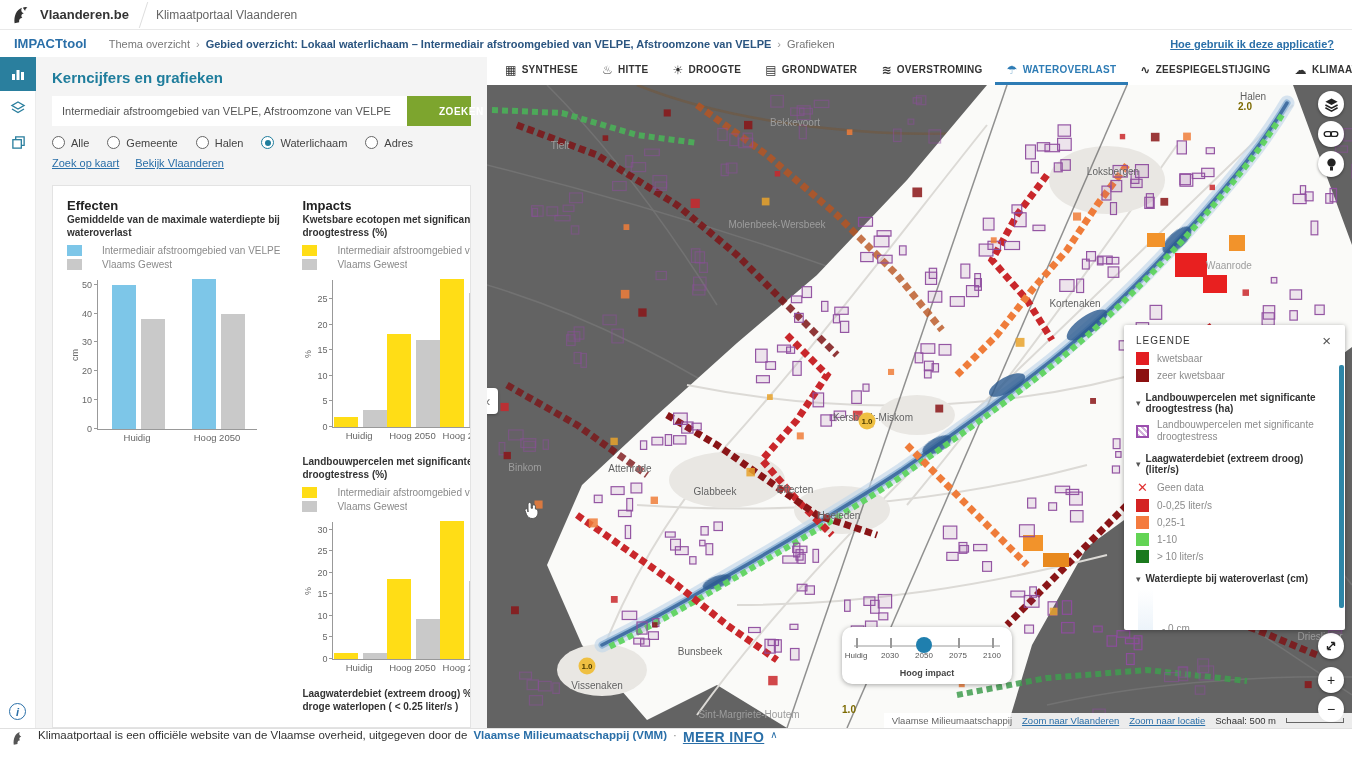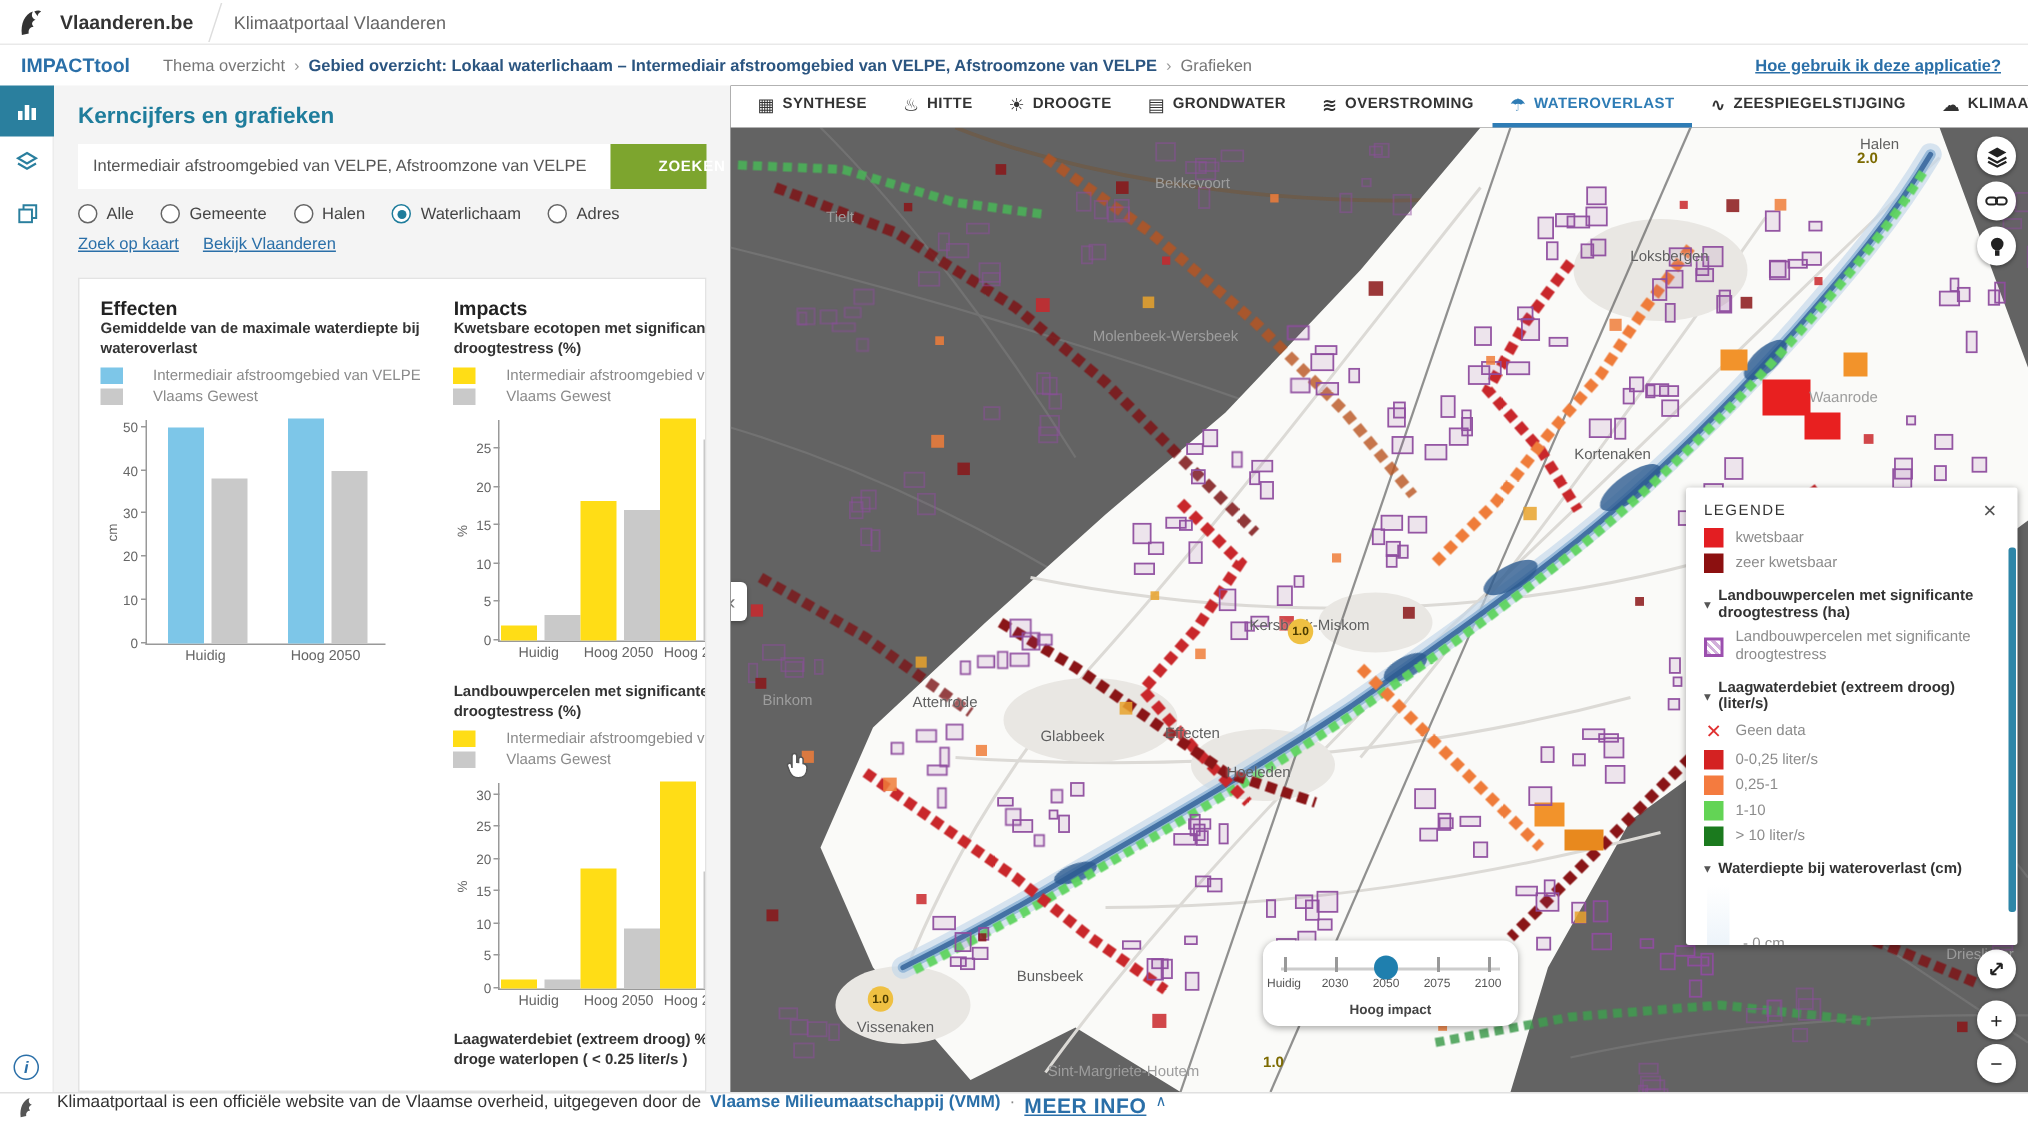--- a/index.html
+++ b/index.html
@@ -912,20 +912,27 @@
             <div class="tl-tick" style="left: 82px;"></div>
             <div class="tl-lab" style="left: 82px;">2050</div>
             <div class="tl-tick" style="left: 116px;"></div>
             <div class="tl-lab" style="left: 116px;">2075</div>
             <div class="tl-tick" style="left: 150px;"></div>
             <div class="tl-lab" style="left: 150px;">2100</div>
             <div class="tl-dot" style="left: 82px;"></div>
             <div class="tl-scen">Hoog impact</div>
           </div>
 
+        <div class="attrib">
+          <span class="src">Vlaamse Milieumaatschappij</span>
+          <span class="alink">Zoom naar Vlaanderen</span>
+          <span class="alink">Zoom naar locatie</span>
+          <span class="scale">Schaal: 500 m</span>
+          <span class="scalebar"></span>
+        </div>
       </div>
     </div>
   </div>
 
   <div class="footer">
     <svg class="lion" viewBox="0 0 24 24">
       <path d="M5 21 C4 13 7 6 13 4 c-1.5 3 -.5 5 2 6 c-2.5 1 -3.5 3 -1.5 5 c-2.5 .2 -4 2 -3.5 5 z" fill="#555"></path>
     </svg>
     <span>Klimaatportaal is een officiële website van de Vlaamse overheid, uitgegeven door de</span>
     <span class="flink">Vlaamse Milieumaatschappij (VMM)</span>

